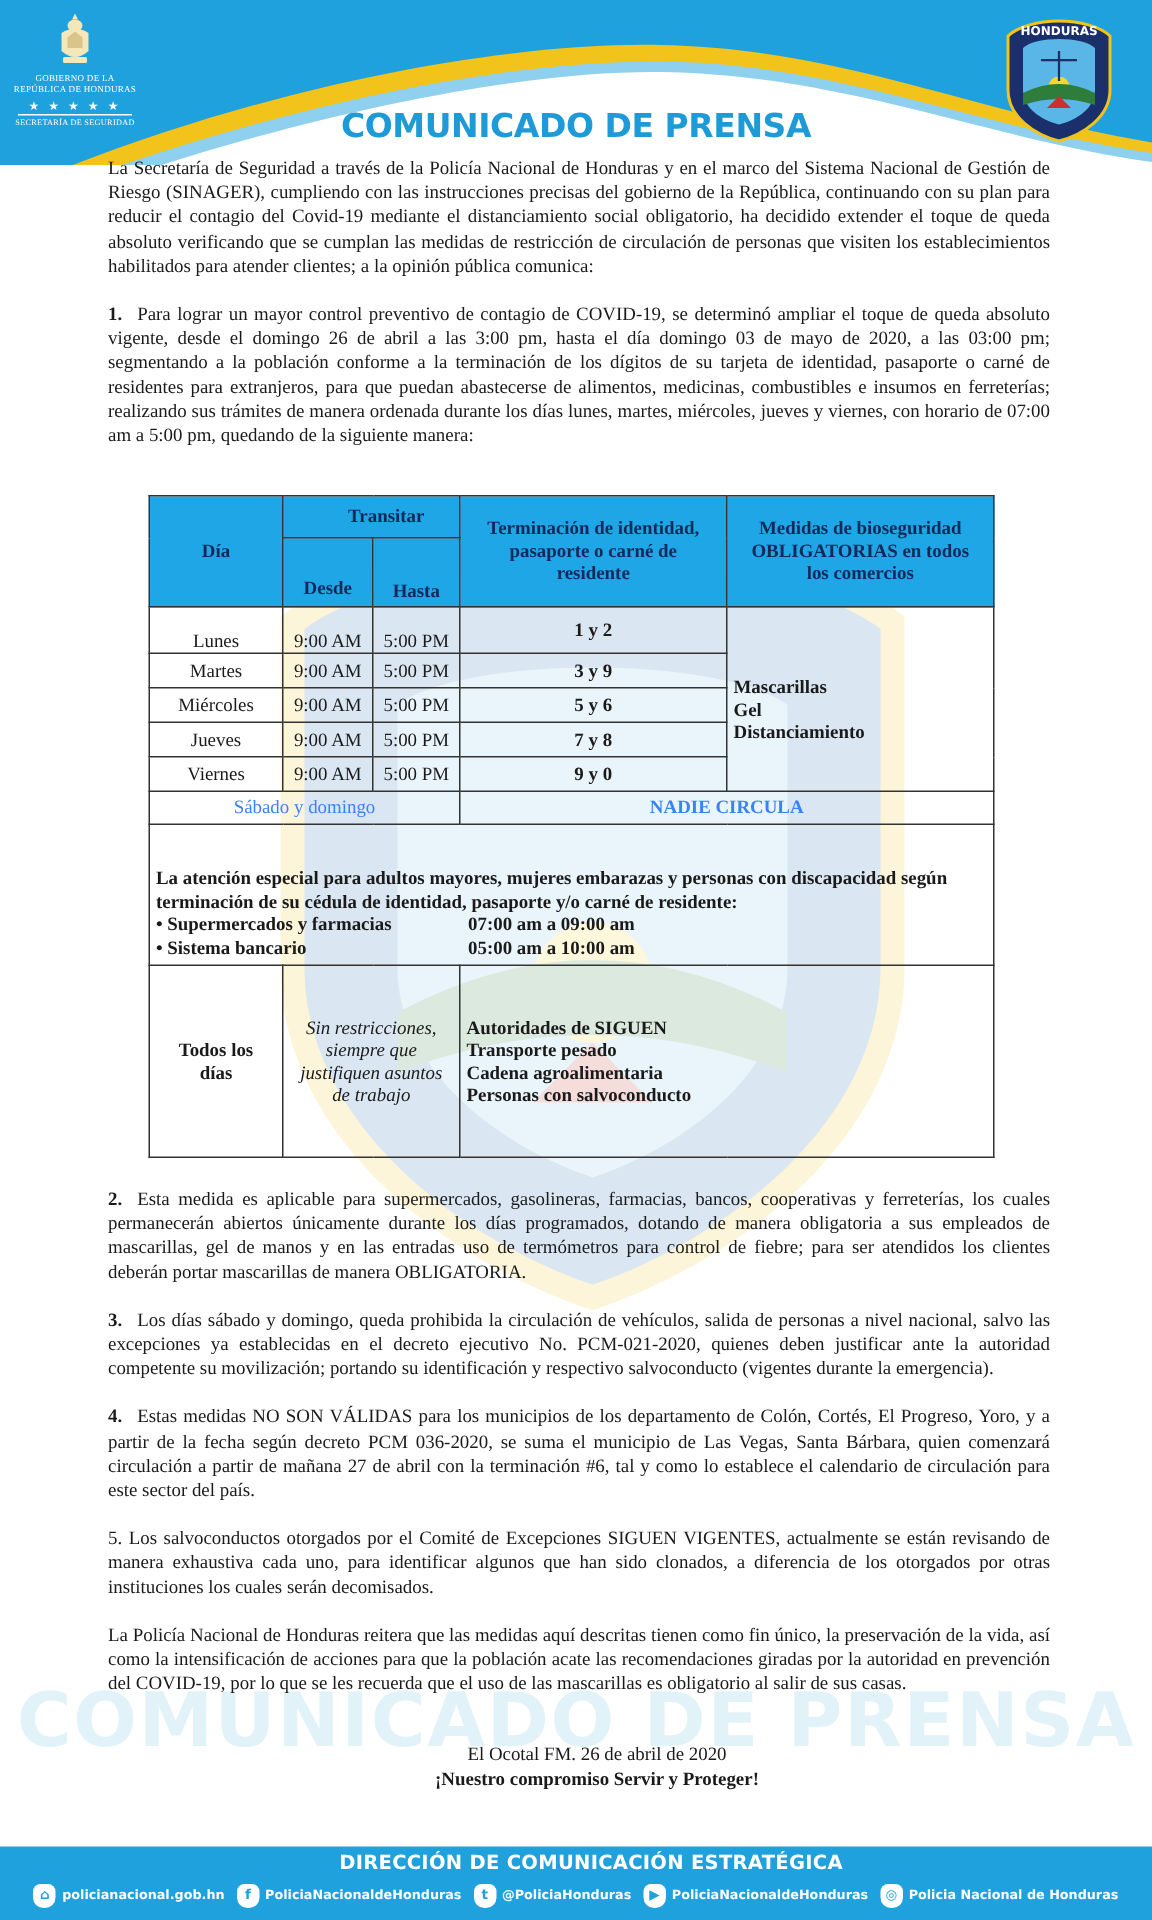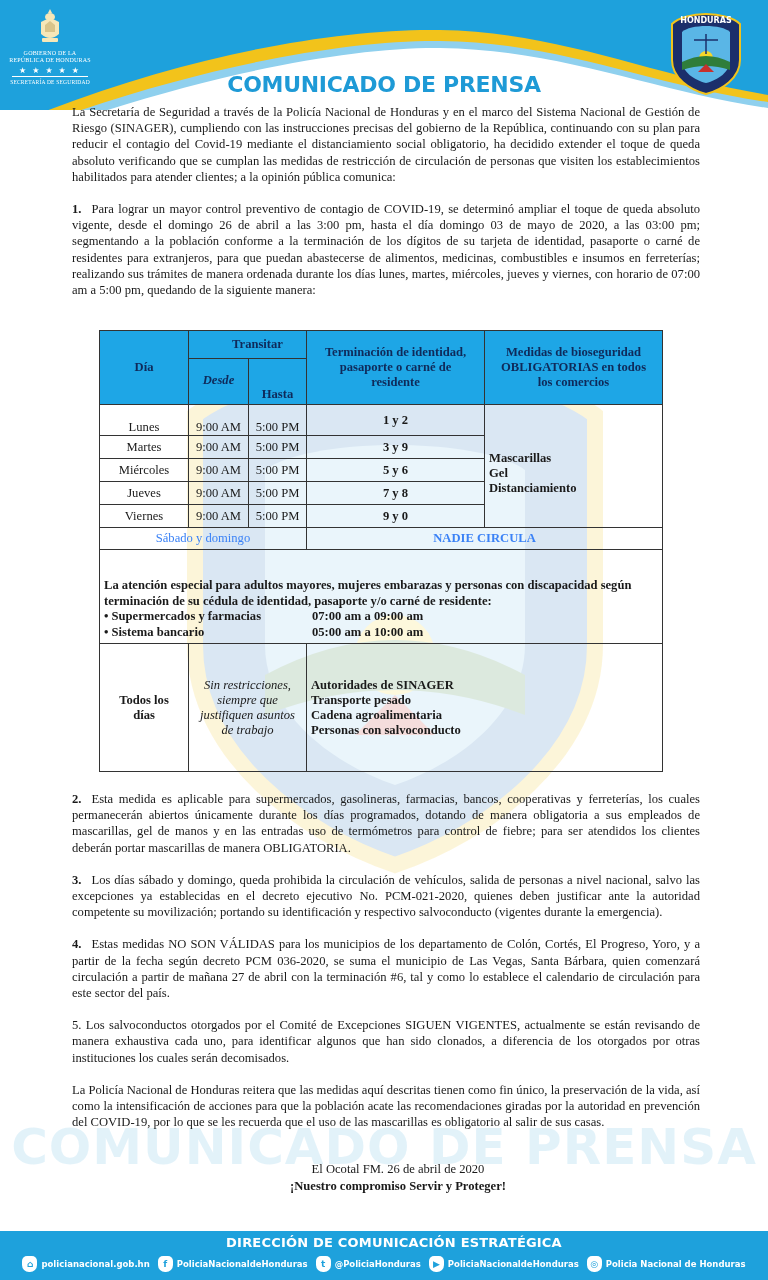--- a/index.html
+++ b/index.html
@@ -104,21 +104,21 @@
 
 <table class="tbl">
   <tbody>
       <tr style="height:28px;">
     <th rowspan="2" style="width:89px;">Día</th>
     <th colspan="2" style="height:28px;padding-left:20px;">Transitar</th>
     <th rowspan="2" style="width:178px; padding:0 8px; vertical-align:top; padding-top:14px;">Terminación de identidad, pasaporte o carné de residente</th>
     <th rowspan="2" style="width:178px; padding:0 8px; vertical-align:top; padding-top:14px;">Medidas de bioseguridad OBLIGATORIAS en todos los comercios</th>
   </tr>
   <tr style="height:46px;">
-    <th style="width:60px; vertical-align:bottom; padding-bottom:16px;font-style:italic;">Desde</th>
+    <th style="width:60px; vertical-align:bottom; padding-bottom:4px;">Desde</th>
     <th style="width:58px; vertical-align:bottom; padding-bottom:2px;">Hasta</th>
   </tr>
   <tr style="height:31px;">
     <td class="c" style="vertical-align:bottom;">Lunes</td>
     <td class="c" style="vertical-align:bottom;">9:00 AM</td>
     <td class="c" style="vertical-align:bottom;">5:00 PM</td>
     <td class="c boldtxt" style="vertical-align:middle;">1 y 2</td>
     <td rowspan="5" style="padding-left:4px; vertical-align:middle;">
       <div class="boldtxt" style="margin-top:14px;">Mascarillas</div>
       <div class="boldtxt">Gel</div>
@@ -163,21 +163,21 @@
       <div class="boldtxt" style="display:flex; line-height:15.5px;align-items:flex-end;">
         <span style="width:208px;">• Sistema bancario</span>
         <span>05:00 am a 10:00 am</span>
       </div>
     </td>
   </tr>
   <tr style="height:128px;">
     <td class="c boldtxt" style="padding:0 14px;">Todos los días</td>
     <td colspan="2" class="c italic" style="padding:0 4px;">Sin restricciones, siempre que justifiquen asuntos de trabajo</td>
     <td colspan="2" style="padding-left:4px; vertical-align:middle;">
-      <div class="boldtxt">Autoridades de SINAGER</div>
+      <div class="boldtxt">Autoridades de SIGUEN</div>
       <div class="boldtxt">Transporte pesado</div>
       <div class="boldtxt">Cadena agroalimentaria</div>
       <div class="boldtxt">Personas con salvoconducto</div>
     </td>
   </tr>
 </tbody>
   </table>
 
 <div class="content" style="top:791px;">
   <p class="para">

